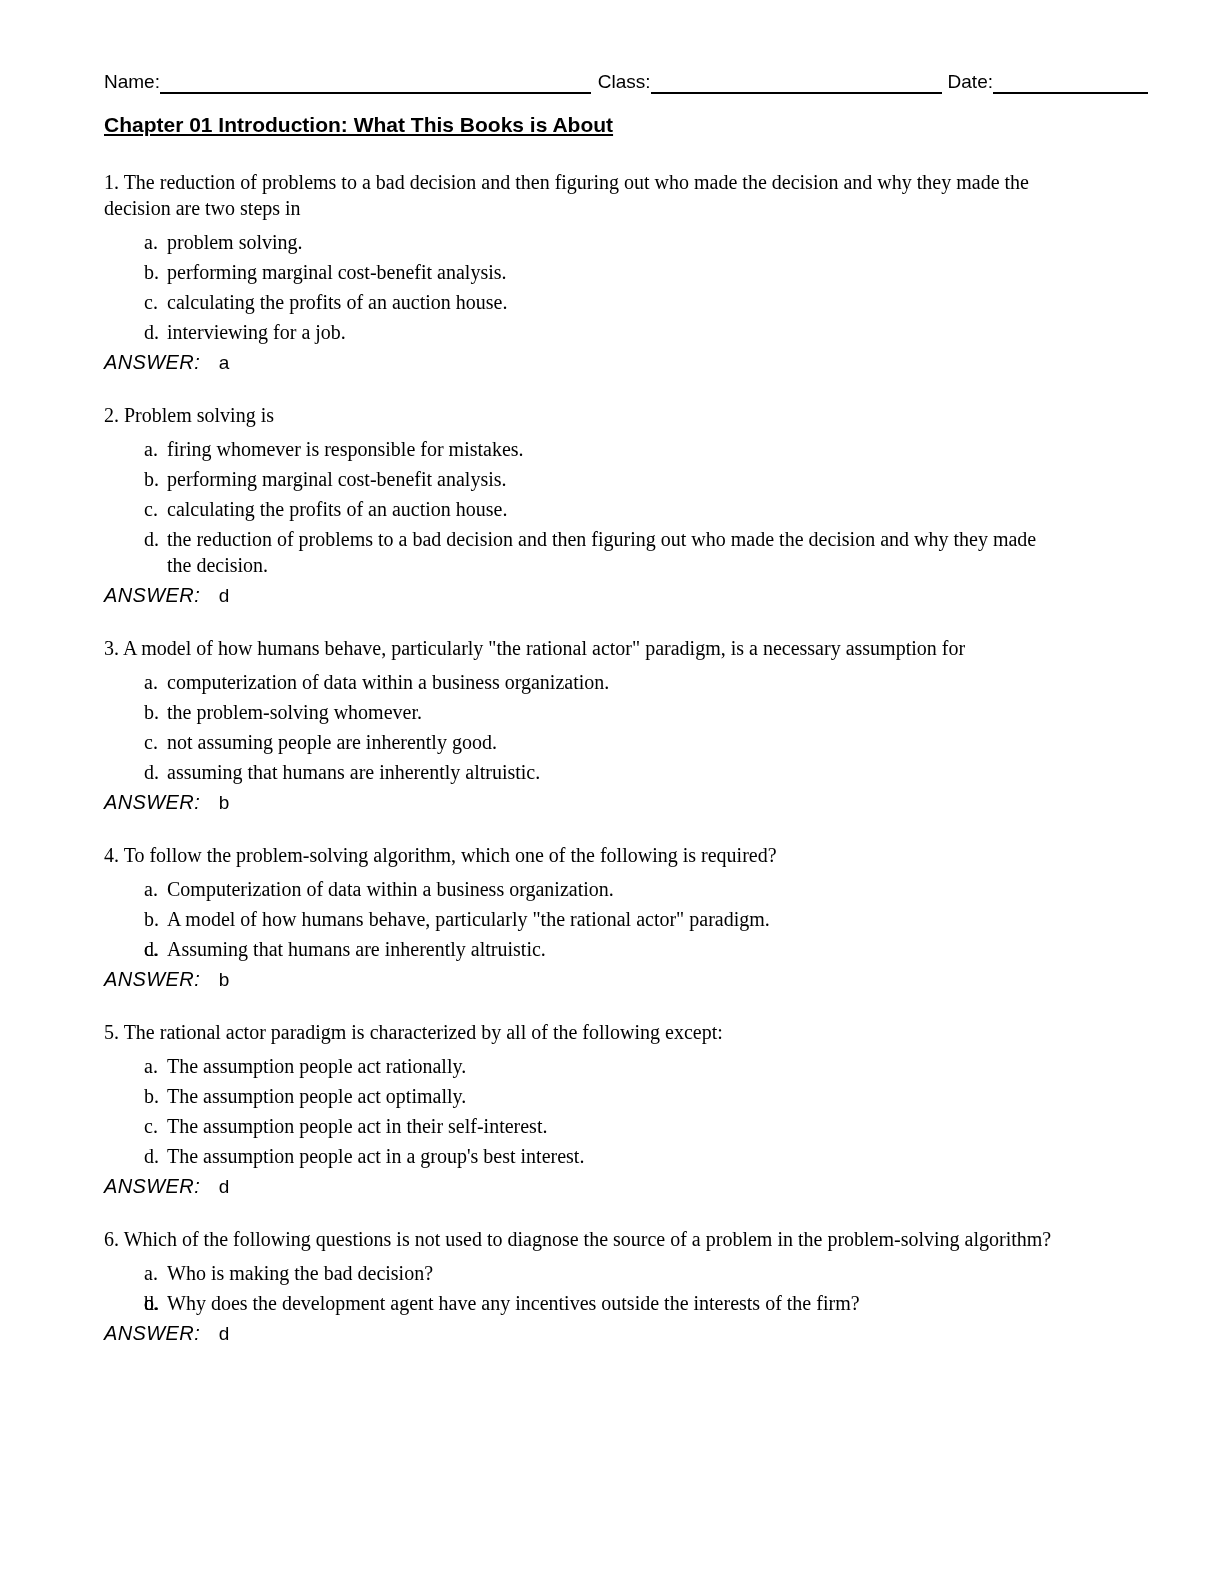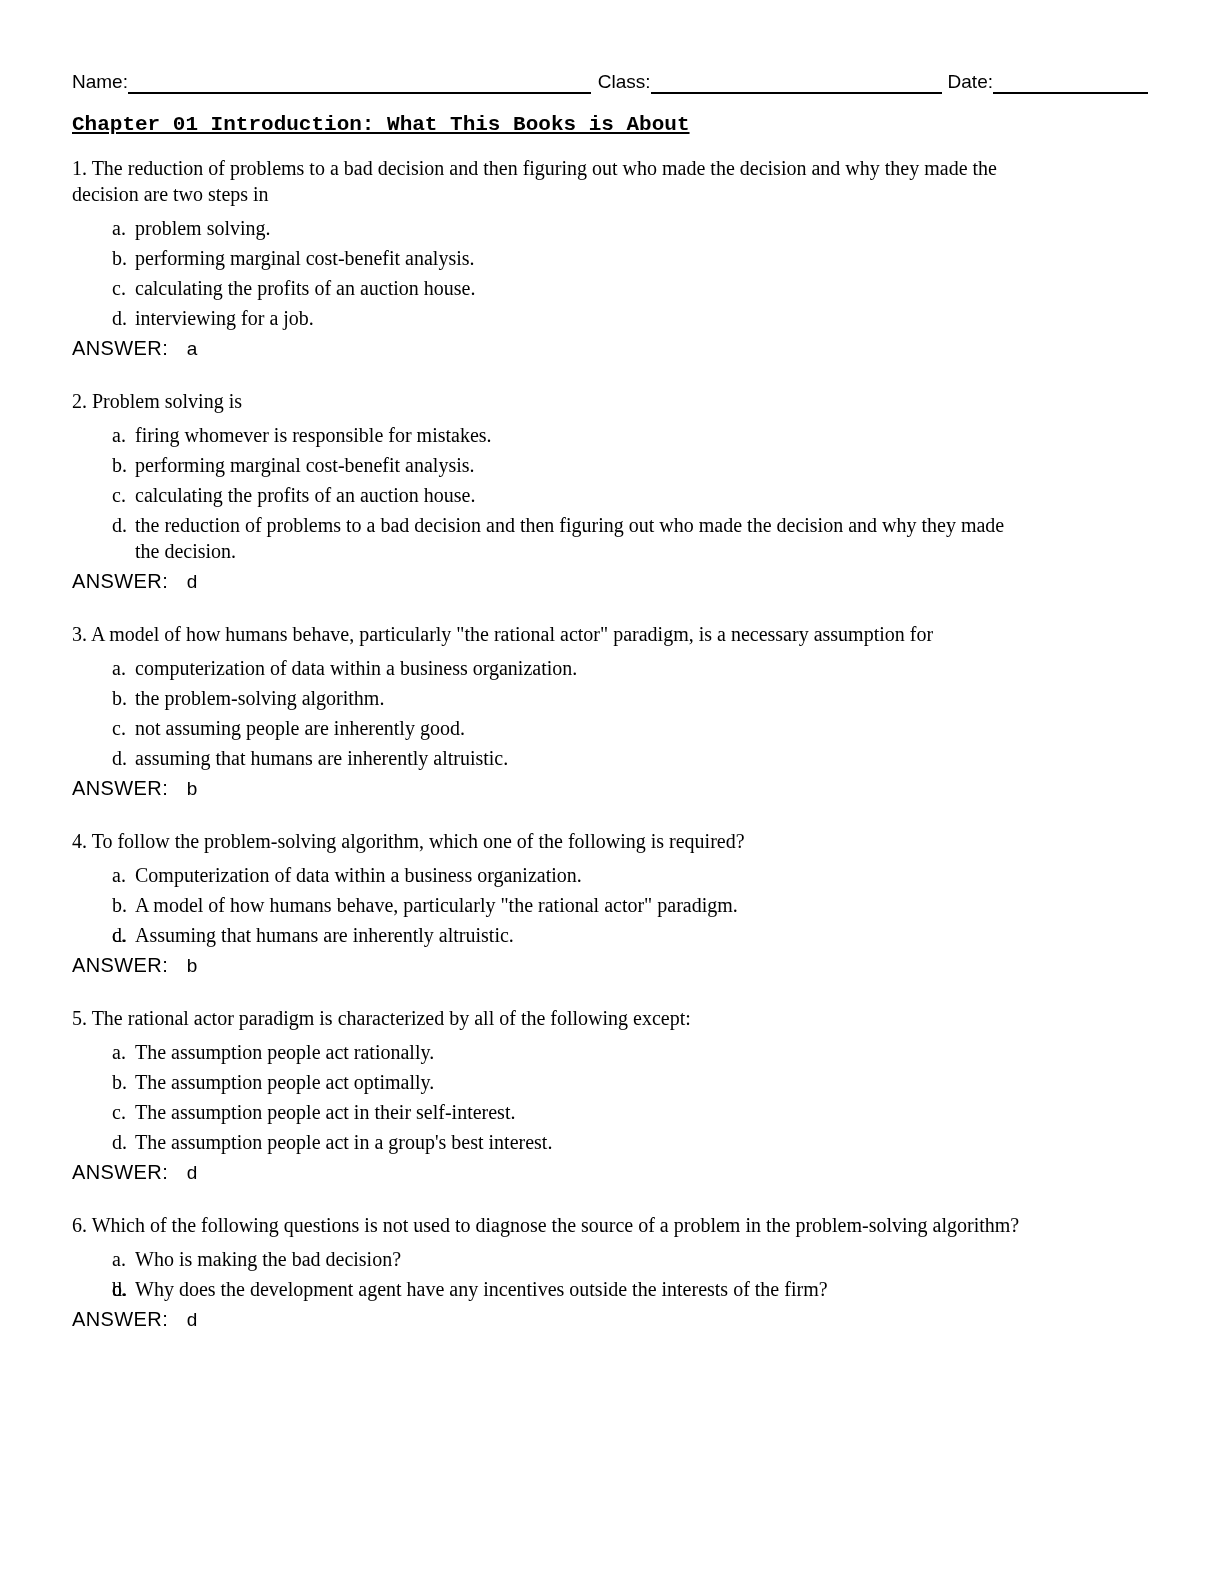--- a/index.html
+++ b/index.html
@@ -1,20 +1,20 @@
 <!DOCTYPE html>
 <html><head>
 <meta charset="utf-8">
 <style>
   html, body { margin: 0; padding: 0; background: #ffffff; }
   .page {
     width: 1215px;
     height: 1584px;
     box-sizing: border-box;
-    padding: 70px 67px 0 72px;
+    padding: 70px 67px 0 104px;
     background: #ffffff;
     color: #000000;
     overflow: hidden;
   }
 
   
   .header-row {
     display: flex;
     align-items: flex-end;
     font-family: "Liberation Sans", sans-serif;
@@ -26,26 +26,26 @@
     border-bottom: 2px solid #000;
     height: 21px;
     align-self: flex-end;
   }
   .name-line  { flex: 1 1 auto; margin-right: 7px; }
   .class-line { width: 291px; margin-right: 6px; }
   .date-line  { width: 155px; }
 
   
   .title {
-    font-family: Liberation Mono, monospace;
+    font-family: Liberation Sans, sans-serif;
     font-weight: bold;
     font-size: 21px;
     line-height: 28px;
     text-decoration: underline;
-    margin: 17px 0 16px 0;
+    margin: 17px 0 30px 0;
   }
 
   
   .question {
     font-family: "Liberation Serif", serif;
     font-size: 20px;
     margin-bottom: 26px;
   }
   .stem {
     line-height: 26px;
@@ -64,20 +64,21 @@
     top: 0;
   }
   .opt-text { white-space: pre-line; }
 
   .answer-row {
     margin-top: 2px;
     line-height: 26px;
     font-family: "Liberation Sans", sans-serif;
   }
   .answer-label {
+    font-style: italic;
     font-size: 20px;
     letter-spacing: 0.4px;
   }
   .answer-value {
     font-size: 19px;
     margin-left: 13px;
   }
 </style>
 </head>
 <body>
@@ -151,21 +152,21 @@
 
   <div class="question">
     <div class="stem">3. A model of how humans behave, particularly "the rational actor" paradigm, is a necessary assumption for</div>
     <div class="options">
       <div class="option">
         <span class="opt-label">a.</span>
         <span class="opt-text">computerization of data within a business organization.</span>
       </div>
       <div class="option">
         <span class="opt-label">b.</span>
-        <span class="opt-text">the problem-solving algorithm.</span>
+        <span class="opt-text">the problem-solving whomever.</span>
       </div>
       <div class="option">
         <span class="opt-label">c.</span>
         <span class="opt-text">not assuming people are inherently good.</span>
       </div>
       <div class="option">
         <span class="opt-label">d.</span>
         <span class="opt-text">assuming that humans are inherently altruistic.</span>
       </div>
     </div>

